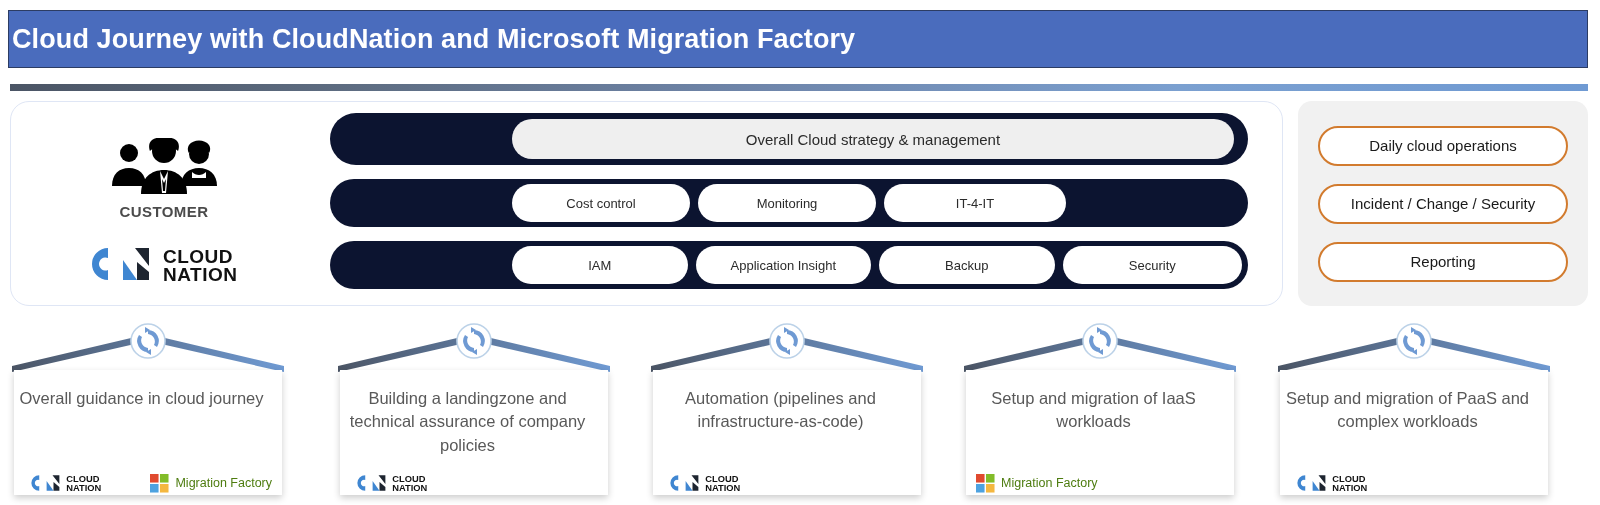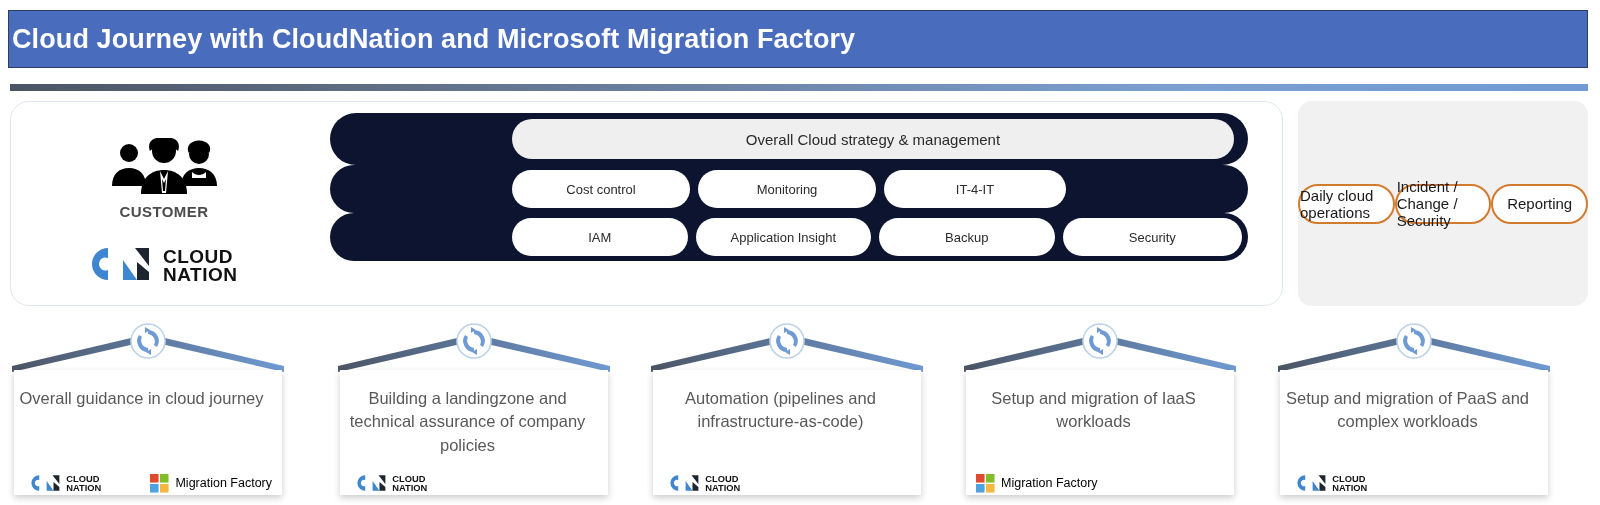--- a/index.html
+++ b/index.html
@@ -49,41 +49,41 @@
     letter-spacing:.4px;margin-top:7px;
   }
   .cn-logo-big{margin-top:24px;display:block;}
 
   
   .rows{
     position:absolute;left:330px;top:113px;width:918px;
   }
   .caprow{
     background:#0c1430;border-radius:34px;height:48px;
-    display:flex;align-items:center;
+    display:flex;align-items:center;margin-bottom:14px;
     padding-left:182px;padding-right:6px;box-sizing:border-box;
   }
   .caprow.wide{height:52px;border-radius:36px;}
   .pill{
     background:#ffffff;border-radius:24px;height:38px;
     display:flex;align-items:center;justify-content:center;
     font-size:13px;color:#2b2b2b;margin-right:8px;
     box-sizing:border-box;
   }
   .pill.last{margin-right:0;}
   .pill.grey{background:#efefef;}
   .pill.full{flex:1;height:40px;border-radius:22px;font-size:15px;}
   .pill.q{width:178px;}
   .pill.q2{width:182px;}
 
   
   .ops-panel{
     position:absolute;left:1298px;top:101px;width:290px;height:205px;
     background:#f1f1f1;border-radius:14px;
-    display:flex;flex-direction:row;align-items:center;justify-content:center;
+    display:flex;flex-direction:column;align-items:center;justify-content:center;
     box-sizing:border-box;
   }
   .ops-pill{
     width:250px;height:40px;background:#ffffff;
     border:2.2px solid #d27b2e;border-radius:22px;
     display:flex;align-items:center;justify-content:center;
     font-size:15px;color:#1a1a1a;margin:9px 0;box-sizing:border-box;
   }
 
   
@@ -109,21 +109,21 @@
     font-size:16.5px;color:#595959;line-height:1.42;
     text-align:center;width:255px;
   }
   .logo-row{
     position:absolute;left:14px;bottom:9px;width:268px;height:26px;
     display:flex;align-items:center;padding:0 10px;box-sizing:border-box;
   }
   .logo-row.both{justify-content:space-between;}
   .logo-row.one{justify-content:flex-start;}
   .mf-logo{display:flex;align-items:center;gap:6px;}
-  .mf-text{font-size:12.5px;color:#000000;white-space:nowrap;}
+  .mf-text{font-size:12.5px;color:#4d7c0f;white-space:nowrap;}
   .sync-icon{
     position:absolute;top:0;left:50%;margin-left:-19px;
     width:38px;height:38px;
   }
 </style>
 </head>
 <body>
 
 <div class="title-bar">
   <div class="title-text">Cloud Journey with CloudNation and Microsoft Migration Factory</div>

